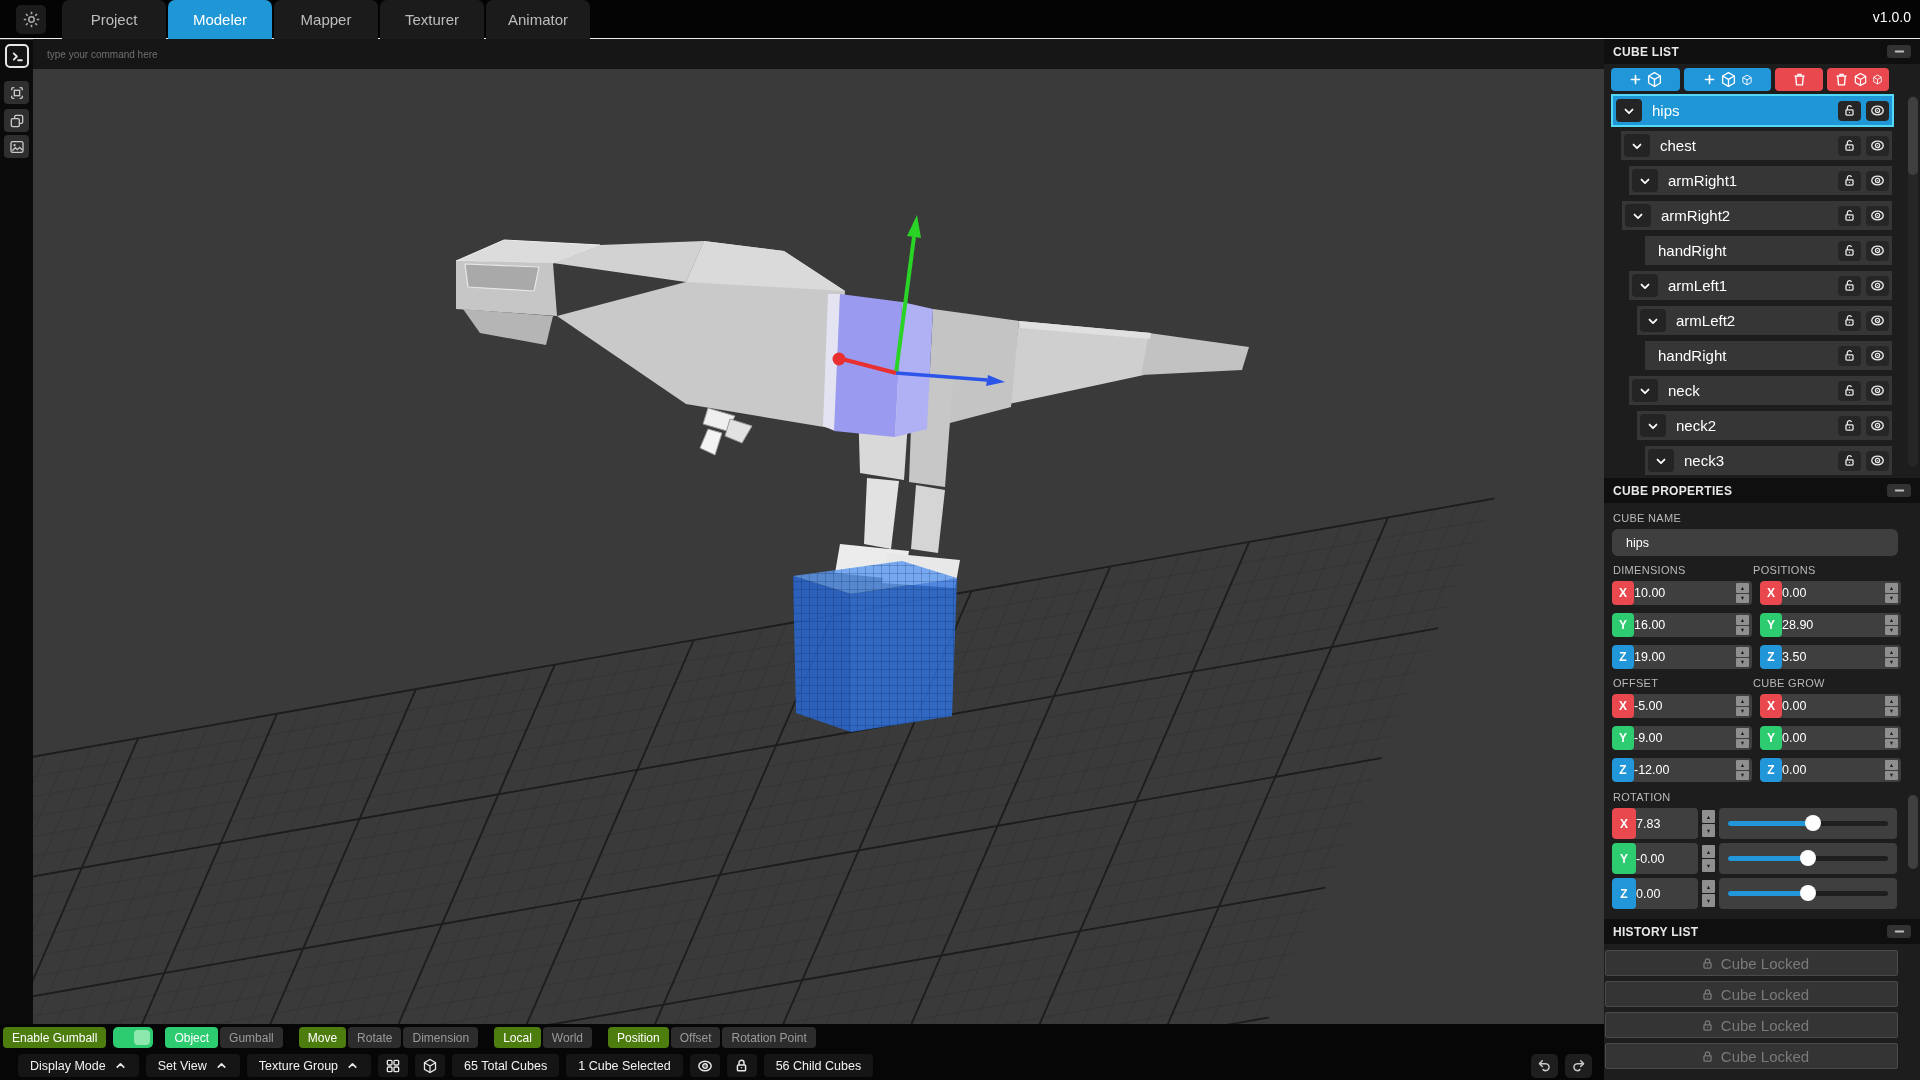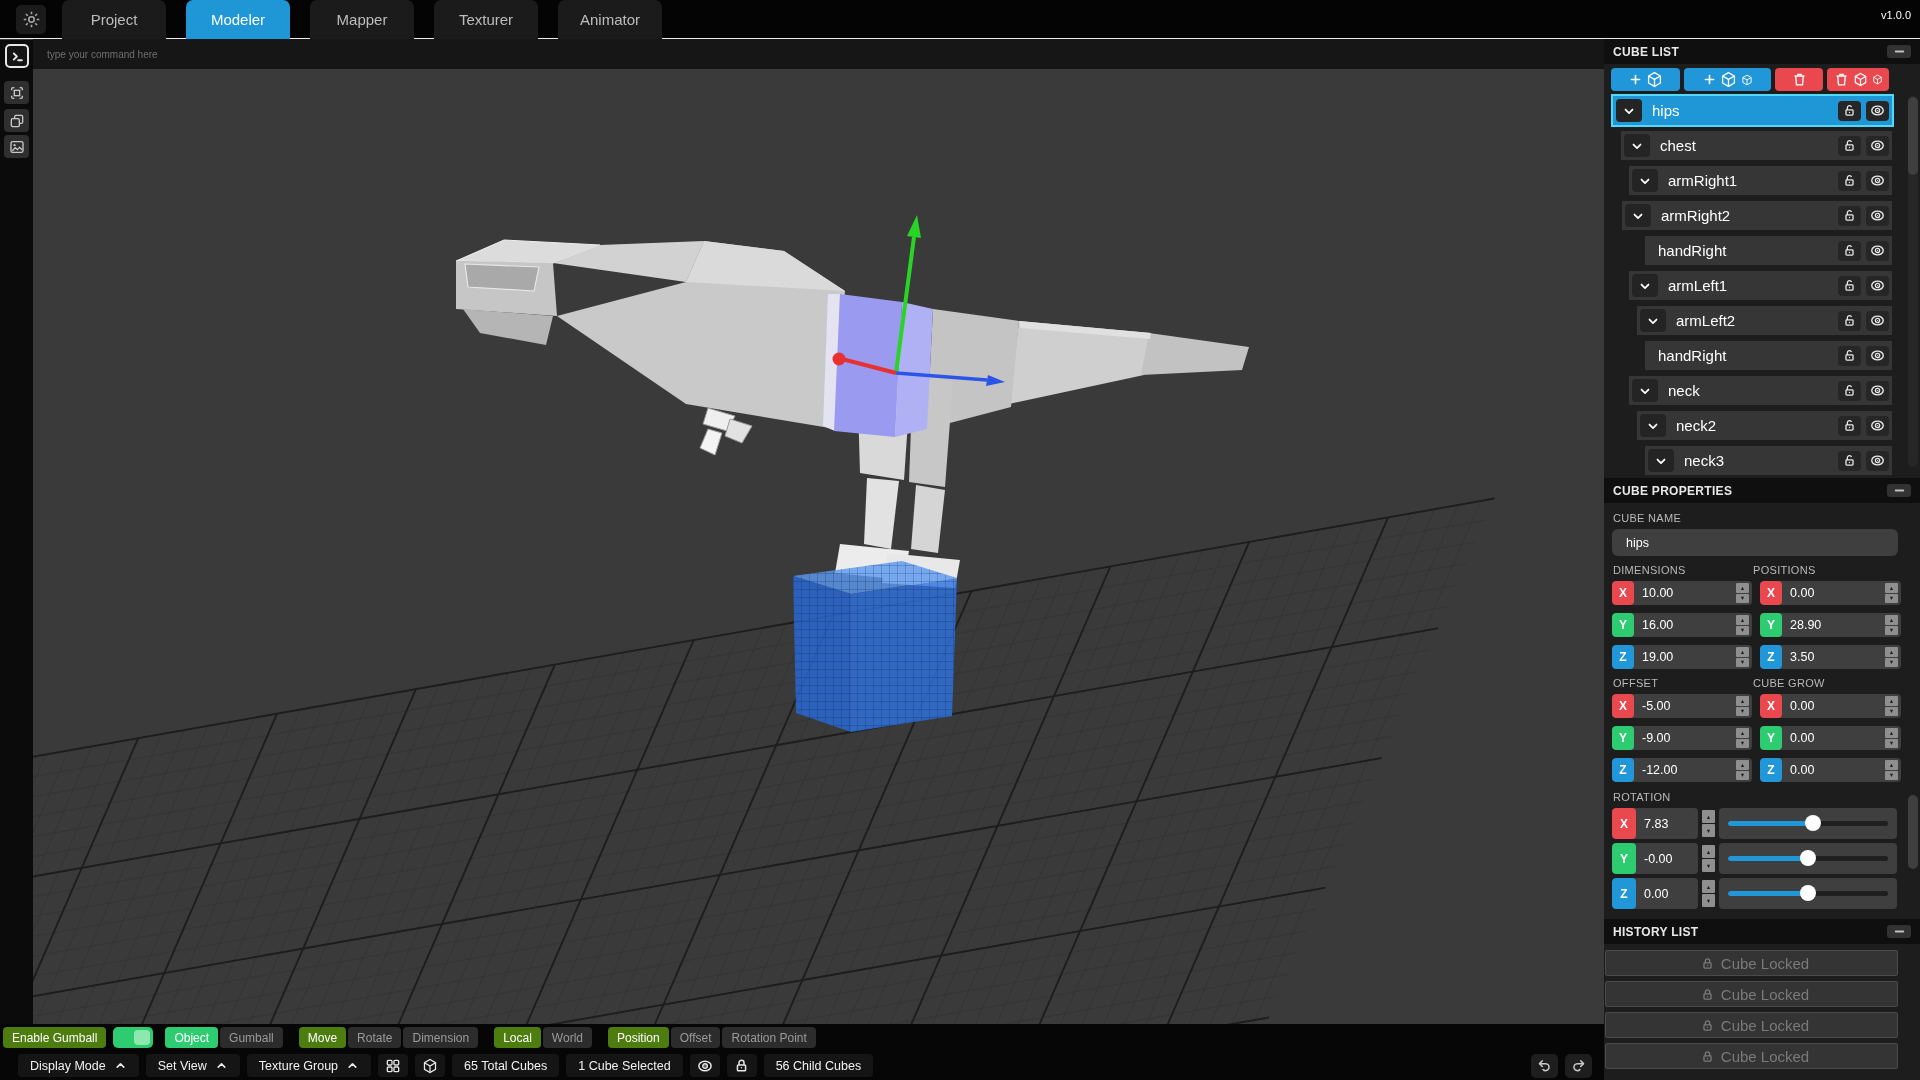--- a/index.html
+++ b/index.html
@@ -1,24 +1,24 @@
 <!DOCTYPE html>
 <html><head>
 <meta charset="utf-8">
 <style>
   *{margin:0;padding:0;box-sizing:border-box;font-family:"Liberation Sans",sans-serif;}
   html,body{width:1920px;height:1080px;overflow:hidden;background:#3a3a3a;}
   svg.ic{display:block;}
   
   .topbar{position:absolute;left:0;top:0;width:1920px;height:39px;background:#040404;border-bottom:1px solid #ececec;z-index:30;}
   .gearbtn{position:absolute;left:16px;top:5px;width:30px;height:29px;background:#1b1b1b;border-radius:5px;display:flex;align-items:center;justify-content:center;color:#a9a9a9;}
-  .tabs{position:absolute;left:62px;top:0;height:39px;display:flex;gap:20px;}
+  .tabs{position:absolute;left:62px;top:0;height:39px;display:flex;gap:2px;}
   .tab{width:104px;height:39px;background:#1b1b1b;color:#bdbdbd;border-radius:7px 7px 0 0;display:flex;align-items:center;justify-content:center;font-size:15px;}
   .tab.active{background:#1f97d6;color:#fff;}
-  .version{position:absolute;right:9px;top:9px;color:#fff;font-size:11px;}
+  .version{position:absolute;right:9px;top:9px;color:#fff;font-size:14px;}
   
   .leftcol{position:absolute;left:0;top:40px;width:33px;height:984px;background:#0b0b0b;z-index:20;}
   .termbtn{position:absolute;left:5px;top:4px;width:24px;height:24px;border:2px solid #e6e6e6;border-radius:5px;color:#e6e6e6;display:flex;align-items:center;justify-content:center;background:#141414;}
   .toolbtn{position:absolute;left:4px;width:25px;height:23px;background:#2f2f2f;border-radius:4px;color:#c9c9c9;display:flex;align-items:center;justify-content:center;}
   
   .cmdbar{position:absolute;left:33px;top:39px;width:1571px;height:30px;background:#161616;display:flex;align-items:center;z-index:25;}
   .cmdbar .ph{margin-left:14px;color:#6f6f6f;font-size:10px;}
   
   .viewport{position:absolute;left:33px;top:69px;width:1571px;height:955px;background:#3a3a3a;overflow:hidden;}
   
@@ -50,21 +50,21 @@
   .crow.nochev .clabel{margin-left:13px;}
   .miniab{width:23px;height:20px;background:#262626;border-radius:4px;color:#e8e8e8;display:flex;align-items:center;justify-content:center;margin-left:5px;}
   .plab{color:#b9b9b9;font-size:11px;letter-spacing:.3px;margin:9px 0 5px 9px;}
   .nameinput{margin:0 22px 8px 8px;height:27px;background:#3f3f3f;border-radius:6px;color:#fff;font-size:12.5px;display:flex;align-items:center;padding-left:14px;}
   .pgrid{display:grid;grid-template-columns:140px 141px;column-gap:8px;row-gap:8px;margin-left:8px;}
   .plabrow{display:grid;grid-template-columns:140px 141px;column-gap:0;margin-left:9px;margin-top:8px;margin-bottom:5px;}
   .plabrow span{color:#b9b9b9;font-size:11px;letter-spacing:.3px;}
   .field{height:24px;display:flex;background:#3f3f3f;border-radius:4px;overflow:hidden;}
   .badge{width:22px;display:flex;align-items:center;justify-content:center;color:#fff;font-size:12px;font-weight:bold;border-radius:4px;}
   .badge.bx{background:#e8484e;}.badge.by{background:#2ecc71;}.badge.bz{background:#2196d8;}
-  .fval{flex:1;color:#fff;font-size:12.5px;display:flex;align-items:center;padding-left:8px;}
+  .fval{flex:1;color:#fff;font-size:12.5px;display:flex;align-items:center;}
   .stp{width:13px;display:flex;flex-direction:column;gap:1px;margin:2px 3px 2px 0;}
   .stp span{flex:1;background:#8f8f8f;color:#1d1d1d;font-size:5.5px;display:flex;align-items:center;justify-content:center;border-radius:1px;}
   .rotrow{display:flex;height:31px;margin:0 23px 4px 8px;}
   .rotrow .field{width:86px;height:31px;}
   .rotrow .badge{width:24px;}
   .rotrow .stp{width:13px;margin:2px 0 2px 4px;}
   .sliderbox{flex:1;margin-left:4px;background:#3f3f3f;border-radius:4px;position:relative;}
   .track{position:absolute;left:9px;right:9px;top:13px;height:5px;border-radius:3px;background:#1f1f1f;}
   .fill{position:absolute;left:0;top:0;height:5px;border-radius:3px;background:#2196d8;}
   .thumb{position:absolute;top:-6px;width:16px;height:16px;margin-left:-8px;border-radius:50%;background:#fff;}

